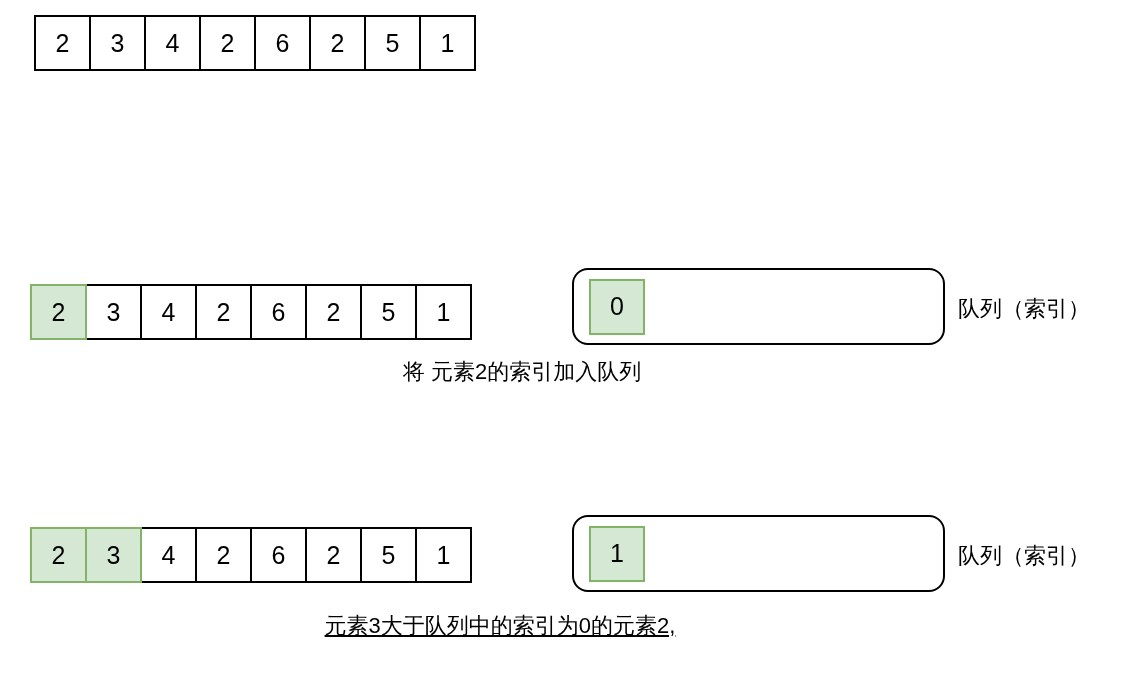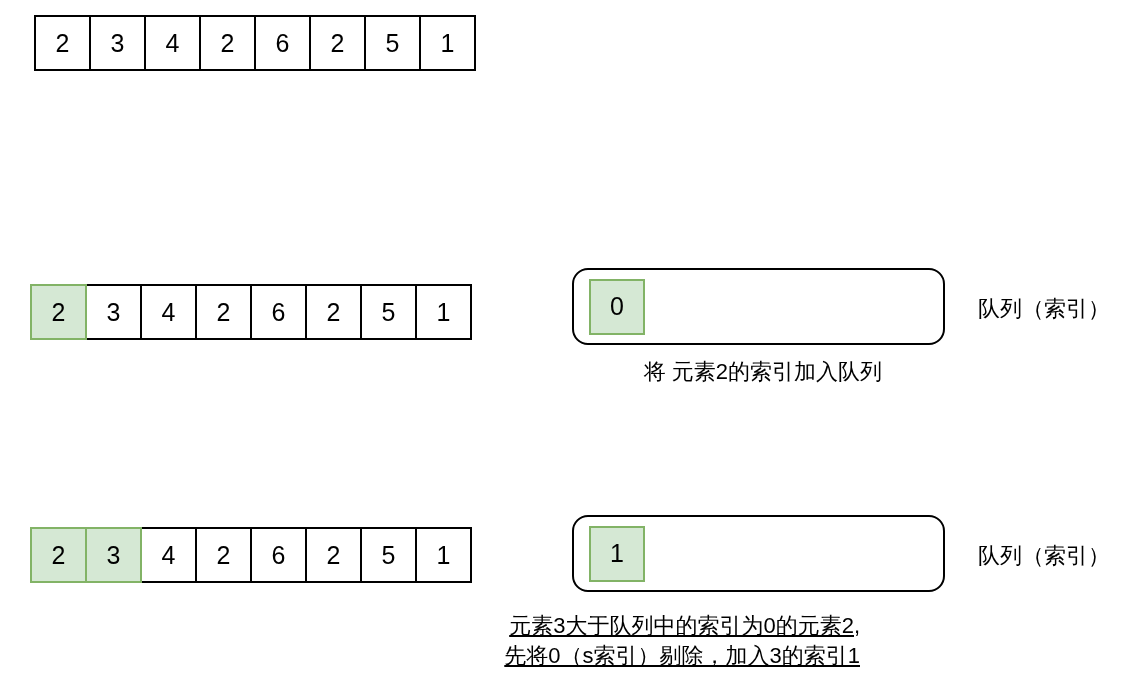--- a/index.html
+++ b/index.html
@@ -60,27 +60,27 @@
     background:var(--hl-fill);
     border:2px solid var(--hl-stroke);
     display:flex;
     align-items:center;
     justify-content:center;
     font-size:25px;
     line-height:1;
   }
   .queue-label{
     position:absolute;
-    left:978px;
+    left:958px;
     font-size:22px;
     white-space:nowrap;
   }
   .caption{
     position:absolute;
-    text-align:right;
+    text-align:center;
     font-size:22px;
     line-height:30px;
     width:720px;
   }
 </style>
 </head>
 <body>
 
 <div class="canvas">
 
@@ -126,16 +126,15 @@
   </div>
 
   <div class="queue-box" style="left:572px;top:515px;">
     <div class="qcell">1</div>
   </div>
 
   <div class="queue-label" style="top:541px;">队列（索引）</div>
 
   <div class="caption" style="left:140px;top:611px;text-decoration:underline;">
     <div>元素3大于队列中的索引为0的元素2,</div>
-    <div>先将0（s索引）剔除，加入3的索引1</div>
   </div>
 
 </div>
 
 </body></html>

